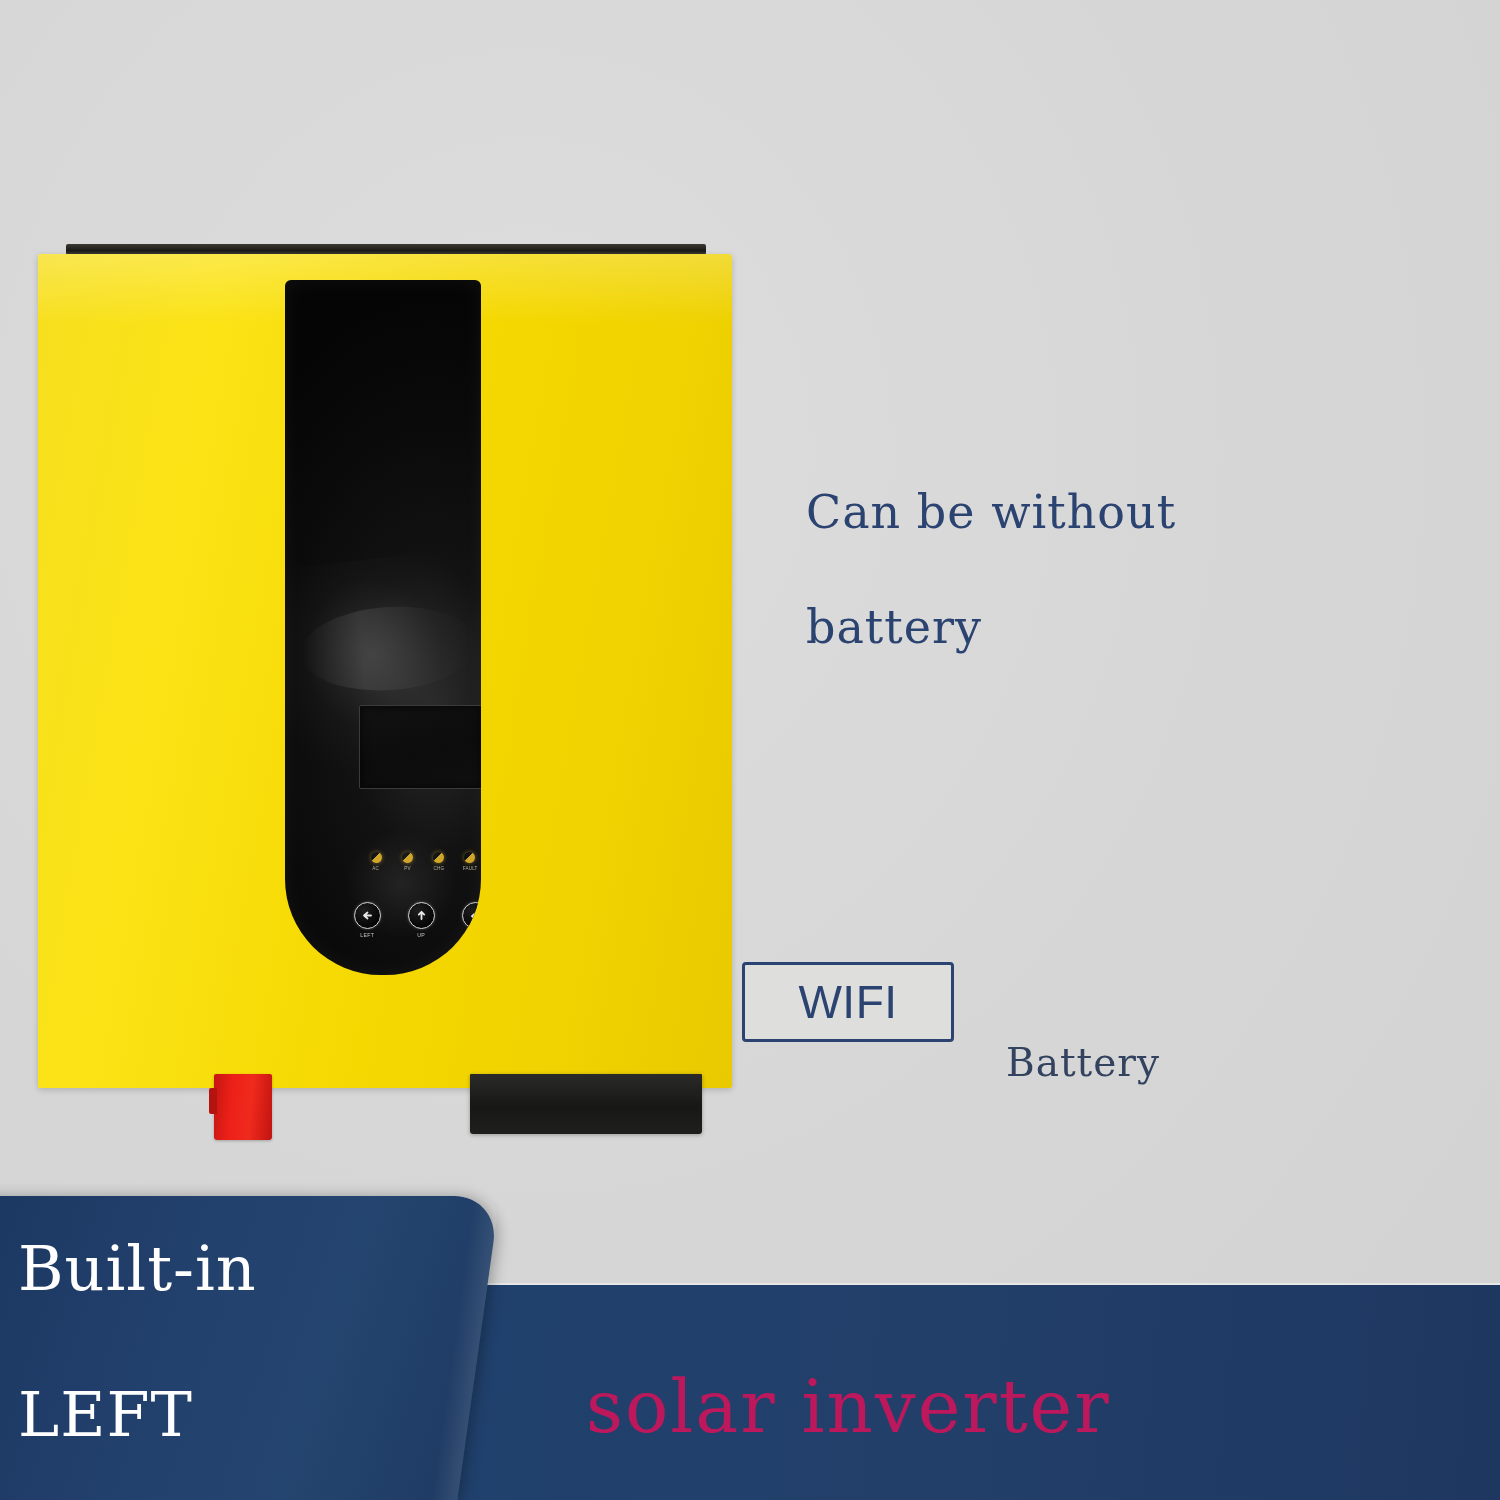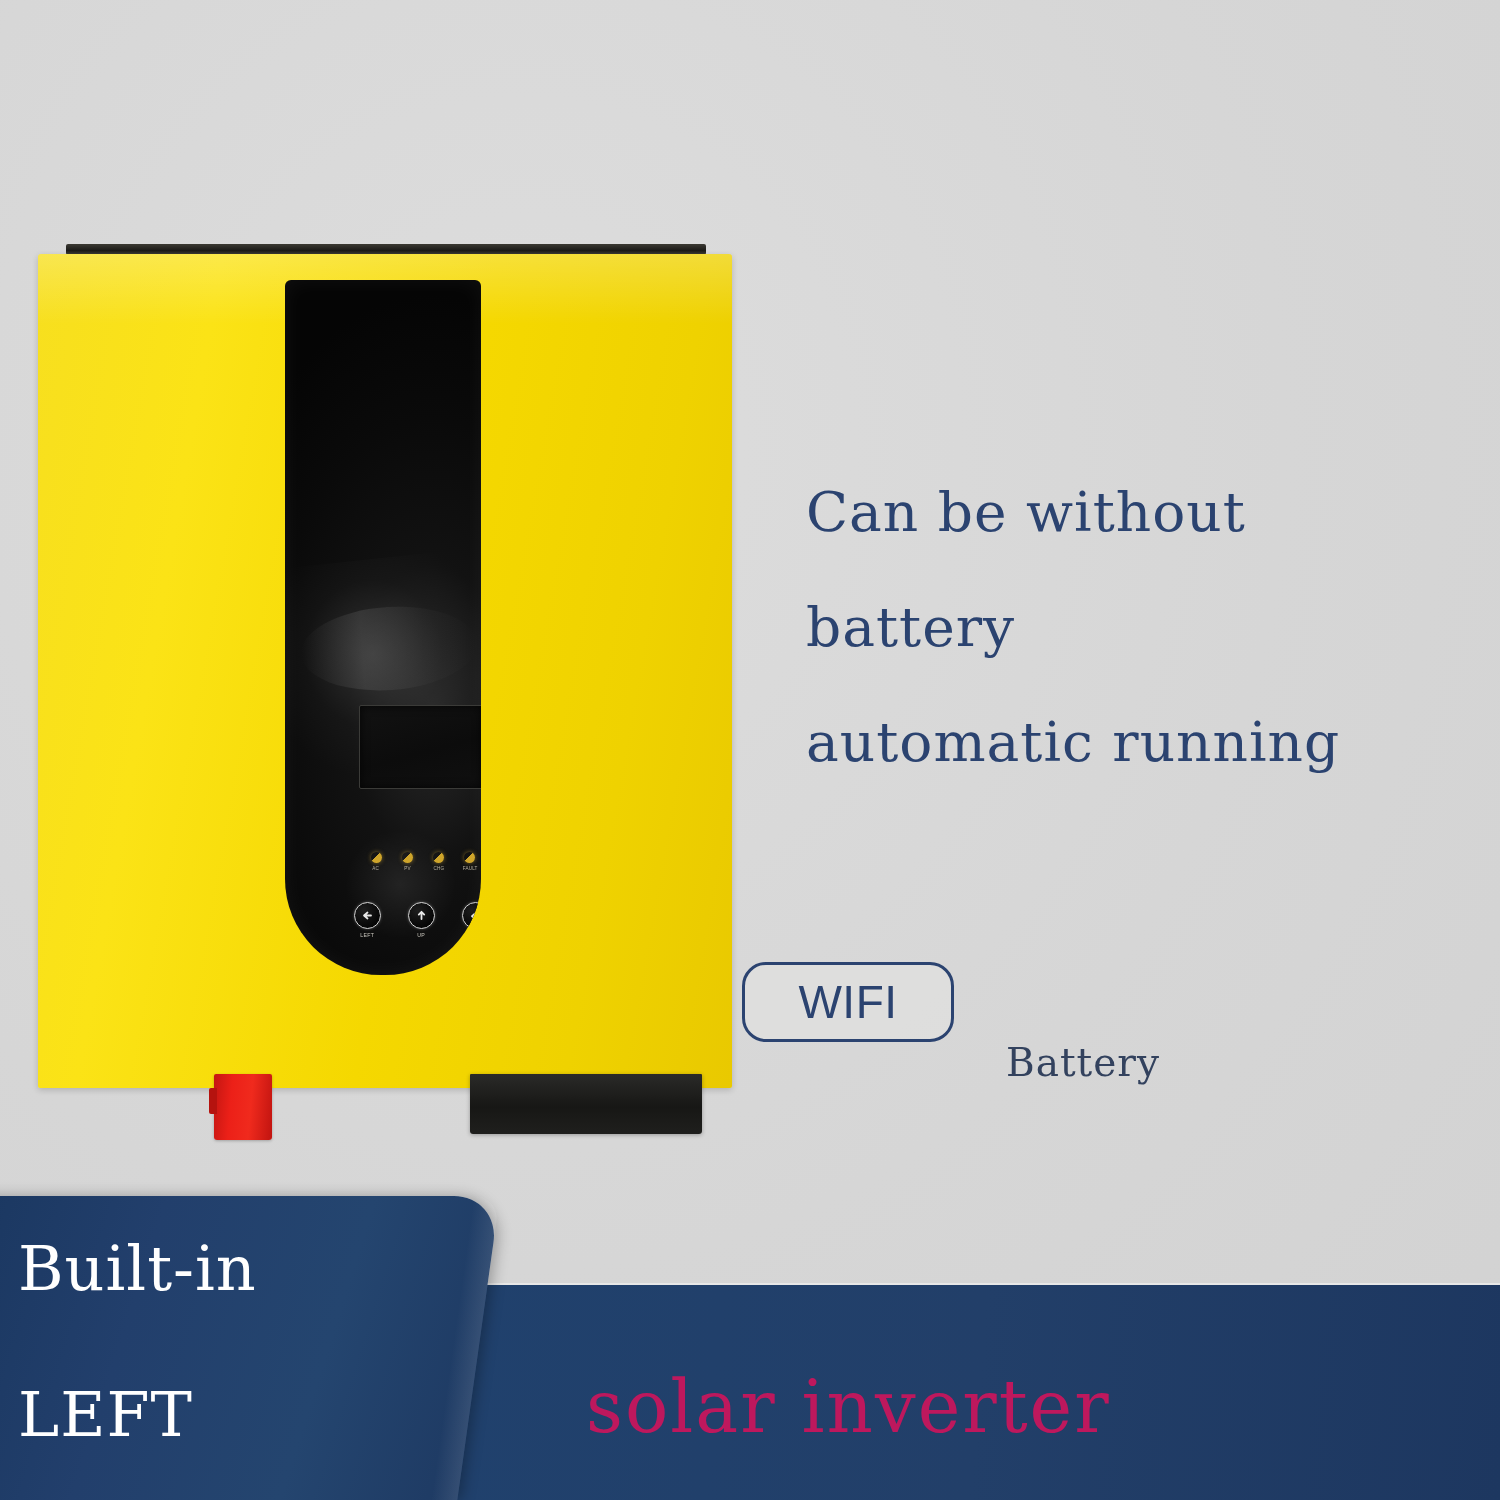--- a/index.html
+++ b/index.html
@@ -216,41 +216,41 @@
   }
 
   
   .headline {
     position: absolute;
     left: 806px;
     top: 455px;
     width: 640px;
     color: #2b4370;
     font-family: "DejaVu Serif", serif;
-    font-size: 55px;
+    font-size: 46px;
     line-height: 115px;
     letter-spacing: 1px;
     white-space: nowrap;
   }
   .headline div { height: 115px; }
 
   
   .badges {
     position: absolute;
     left: 742px;
     top: 962px;
     width: 690px;
     height: 130px;
   }
   .badge {
     position: absolute;
     top: 0;
     height: 74px;
     border: 3px solid #2b4370;
-    border-radius: 24px;
+    border-radius: 4px;
     background: rgba(230,230,228,0.45);
     display: flex;
     align-items: center;
     justify-content: center;
     color: #2b4370;
     font-family: "Liberation Sans", sans-serif;
     font-size: 46px;
     letter-spacing: 0.5px;
   }
   .badge-wifi  { left: 0px;   width: 206px; }
@@ -407,21 +407,20 @@
       </div>
     </div>
 
     <div class="red-terminal"></div>
     <div class="black-base"></div>
   </div>
 
   <div class="headline">
     <div>Can be without</div>
     <div>battery</div>
-    <div>automatic running</div>
   </div>
 
   <div class="badges">
     <div class="badge badge-wifi">WIFI</div>
     <div class="battery-caption">Battery</div>
   </div>
 
   <div class="banner">
     <div class="banner-right"></div>
     <div class="banner-left">

